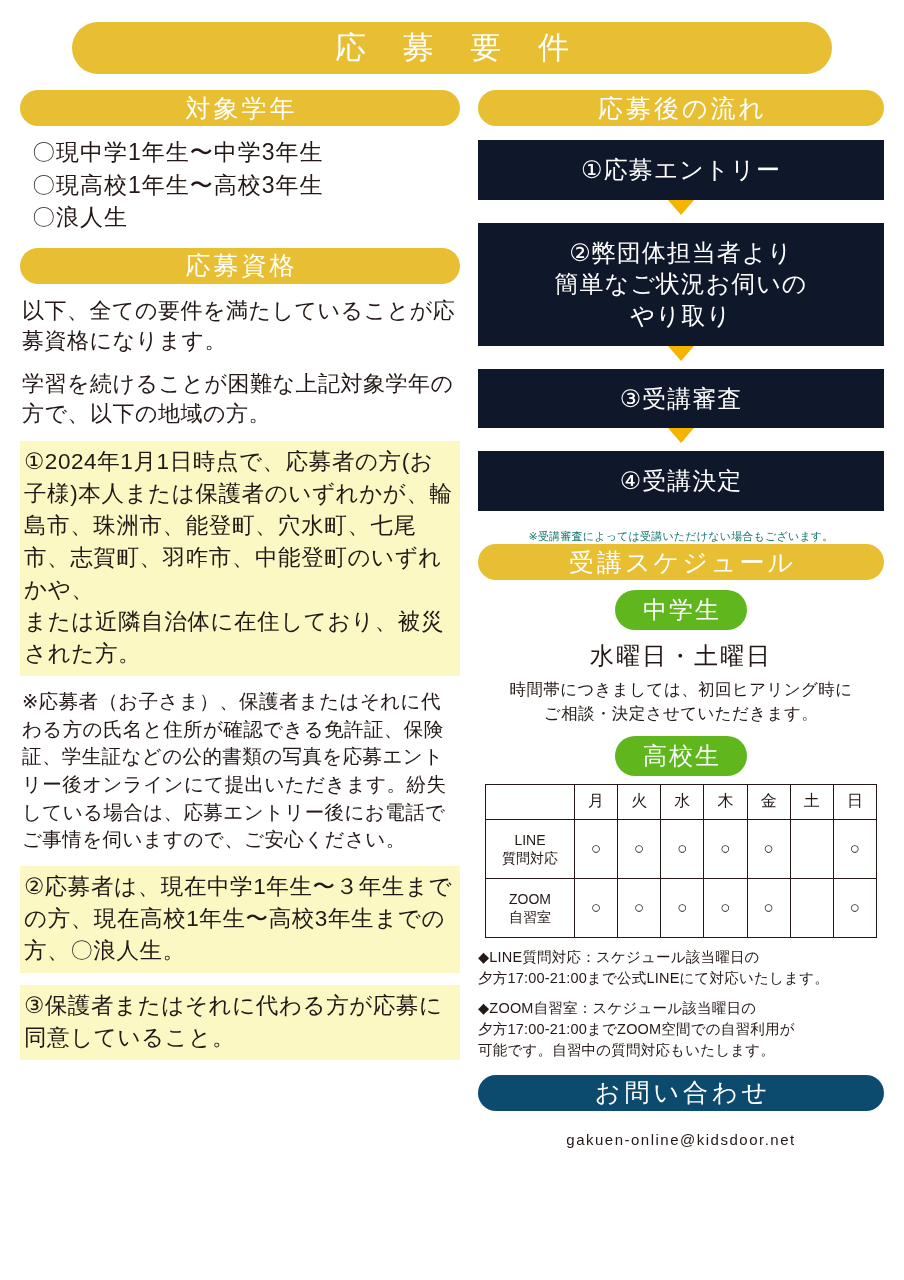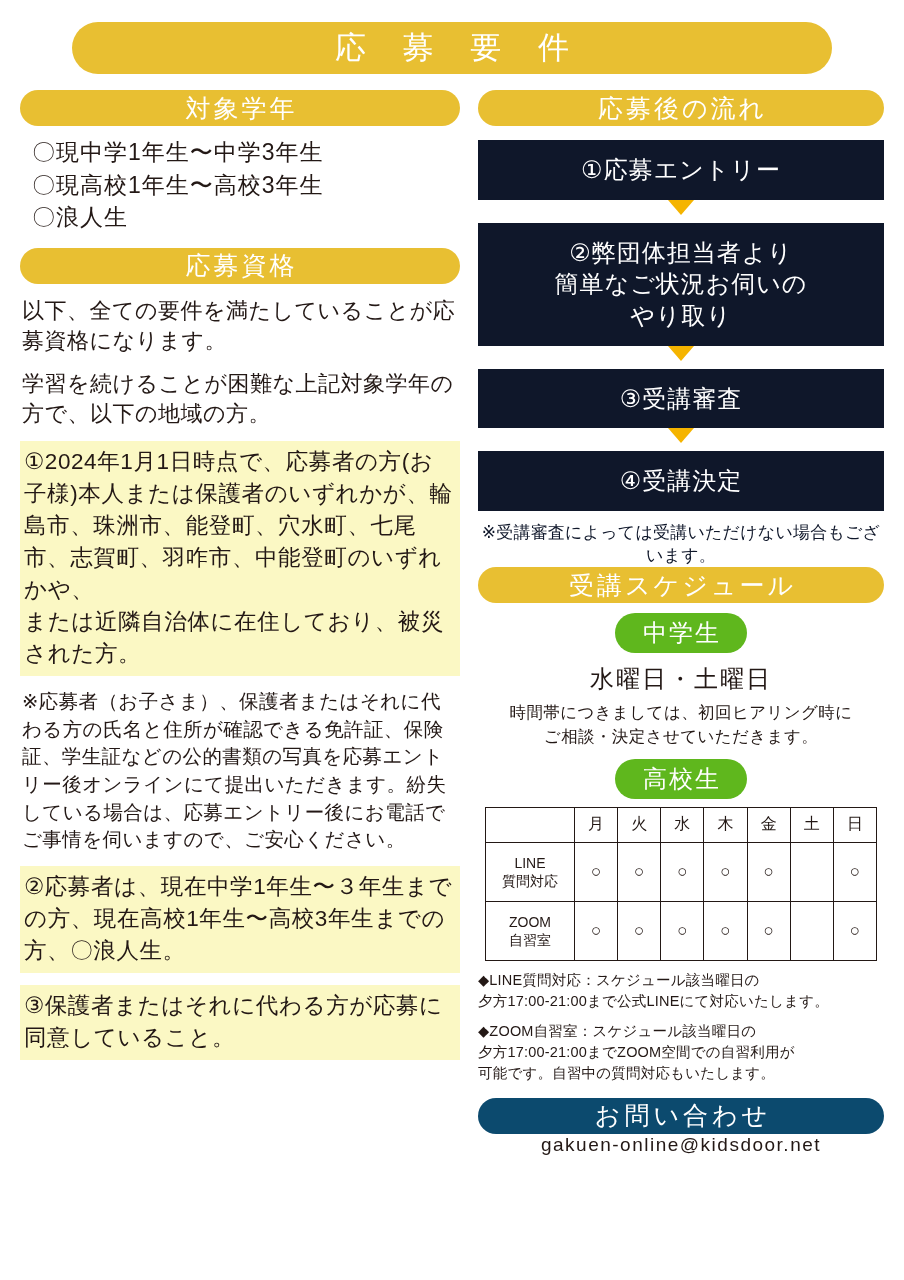--- a/index.html
+++ b/index.html
@@ -108,25 +108,25 @@
   .flow-box.first { margin-top: 14px; }
   .arrow {
     width: 0;
     height: 0;
     margin: 0 auto;
     border-left: 13px solid transparent;
     border-right: 13px solid transparent;
     border-top: 15px solid #f5b400;
   }
   .flow-note {
-    font-size: 17px;
+    font-size: 11px;
     letter-spacing: 0.2px;
-    margin-top: 10px;
-    text-align: center;
-    color: #0f172a;
+    margin-top: 18px;
+    text-align: center;
+    color: #0f766e;
   }
 
   .pill {
     background: #5fb71d;
     color: #ffffff;
     border-radius: 20px;
     font-size: 24px;
     letter-spacing: 2px;
     text-indent: 2px;
     padding: 4px 26px;
@@ -186,23 +186,23 @@
     color: #ffffff;
     font-size: 25px;
     letter-spacing: 4px;
     text-indent: 4px;
     height: 36px;
     display: flex;
     align-items: center;
     justify-content: center;
   }
   .contact-mail {
-    margin-top: 0;
-    text-align: center;
-    font-size: 19px;
+    margin-top: 20px;
+    text-align: center;
+    font-size: 15px;
     letter-spacing: 1.5px;
   }
 </style>
 </head>
 <body>
 
 <div class="page">
 
   <div class="main-banner">応 募 要 件</div>
 

